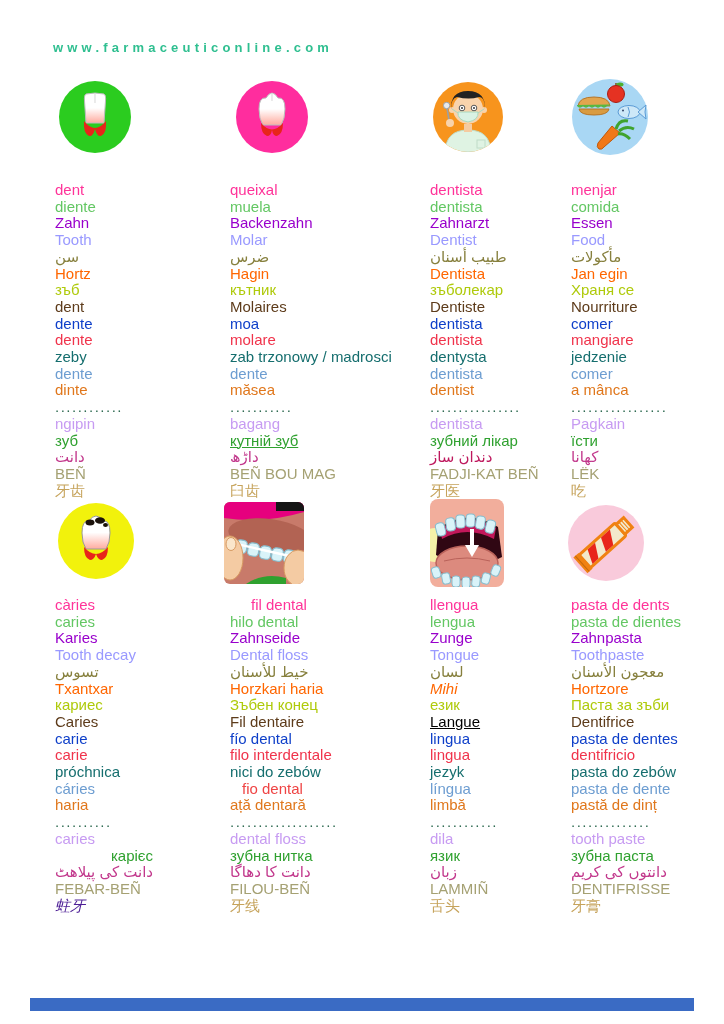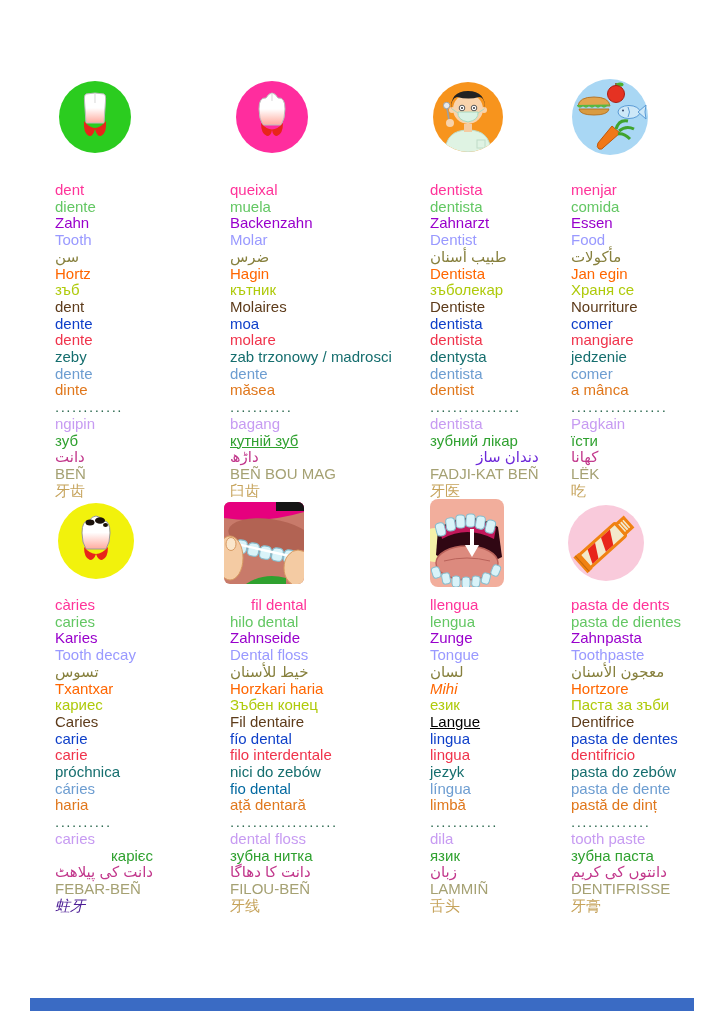--- a/index.html
+++ b/index.html
@@ -12,20 +12,21 @@
   .word{font-size:15px;line-height:16.7px;white-space:nowrap;text-align:left;}
   .word.dots{letter-spacing:1.5px;}
   .footer-bar{position:absolute;left:30px;top:998px;width:664px;height:13px;
               background:var(--footer_bar,#3A6BC4);}
 </style>
 </head>
 <body>
 
 <div class="page">
 
+  <div class="header">www.farmaceuticonline.com</div>
 
   <div class="icon" style="left:59px;top:81px">
     <svg width="72" height="72" viewBox="0 0 72 72">
       <defs>
           <linearGradient id="gi1" x1="0" y1="0" x2="0" y2="1">
         <stop offset="0.5" stop-color="#FFFFFF"></stop>
             <stop offset="0.95" stop-color="#FFB3A8"></stop>
       </linearGradient>
         </defs>
       <circle cx="36" cy="36" r="36" fill="#2BCC1F"></circle>
@@ -238,21 +239,21 @@
       <div class="word" style="color: rgb(175, 202, 11);">зъболекар</div>
       <div class="word" style="color: rgb(93, 59, 26);">Dentiste</div>
       <div class="word" style="color: rgb(14, 63, 201);">dentista</div>
       <div class="word" style="color: rgb(240, 51, 75);">dentista</div>
       <div class="word" style="color: rgb(21, 110, 110);">dentysta</div>
       <div class="word" style="color: rgb(109, 157, 209);">dentista</div>
       <div class="word" style="color: rgb(224, 119, 28);">dentist</div>
       <div class="word dots" style="color: rgb(47, 107, 82);">................</div>
       <div class="word" style="color: rgb(199, 155, 242);">dentista</div>
       <div class="word" style="color: rgb(47, 161, 47);">зубний лікар</div>
-      <div class="word" dir="rtl" style="color: #6d28d9; text-align: right;">دندان ساز</div>
+      <div class="word" dir="rtl" style="color: #be185d;">دندان ساز</div>
       <div class="word" style="color: rgb(165, 161, 115);">FADJI-KAT BEÑ</div>
       <div class="word" style="color: rgb(198, 163, 91);">牙医</div>
     </div>
   <div class="col" style="left:571px;top:182px">
       <div class="word" style="color: rgb(255, 51, 153);">menjar</div>
       <div class="word" style="color: rgb(99, 199, 99);">comida</div>
       <div class="word" style="color: rgb(153, 0, 204);">Essen</div>
       <div class="word" style="color: rgb(153, 153, 255);">Food</div>
       <div class="word" dir="rtl" style="color: rgb(135, 128, 62);">مأكولات</div>
       <div class="word" style="color: rgb(255, 102, 0);">Jan egin</div>
@@ -296,21 +297,21 @@
       <div class="word" style="color: rgb(99, 199, 99);">hilo dental</div>
       <div class="word" style="color: rgb(153, 0, 204);">Zahnseide</div>
       <div class="word" style="color: rgb(153, 153, 255);">Dental floss</div>
       <div class="word" dir="rtl" style="color: rgb(135, 128, 62);">خيط للأسنان</div>
       <div class="word" style="color: rgb(255, 102, 0);">Horzkari haria</div>
       <div class="word" style="color: rgb(175, 202, 11);">Зъбен конец</div>
       <div class="word" style="color: rgb(93, 59, 26);">Fil dentaire</div>
       <div class="word" style="color: rgb(14, 63, 201);">fío dental</div>
       <div class="word" style="color: rgb(240, 51, 75);">filo interdentale</div>
       <div class="word" style="color: rgb(21, 110, 110);">nici do zebów</div>
-      <div class="word" style="color: #0369a1;">fio dental</div>
+      <div class="word" style="color: #ef4444; margin-left: 12px;">fio dental</div>
       <div class="word" style="color: rgb(224, 119, 28);">ață dentară</div>
       <div class="word dots" style="color: rgb(47, 107, 82);">...................</div>
       <div class="word" style="color: rgb(199, 155, 242);">dental floss</div>
       <div class="word" style="color: rgb(47, 161, 47);">зубна нитка</div>
       <div class="word" dir="rtl" style="color: rgb(194, 56, 140);">دانت کا دھاگا</div>
       <div class="word" style="color: rgb(165, 161, 115);">FILOU-BEÑ</div>
       <div class="word" style="color: rgb(198, 163, 91);">牙线</div>
     </div>
   <div class="col" style="left:430px;top:597px">
       <div class="word" style="color: rgb(255, 51, 153);">llengua</div>

